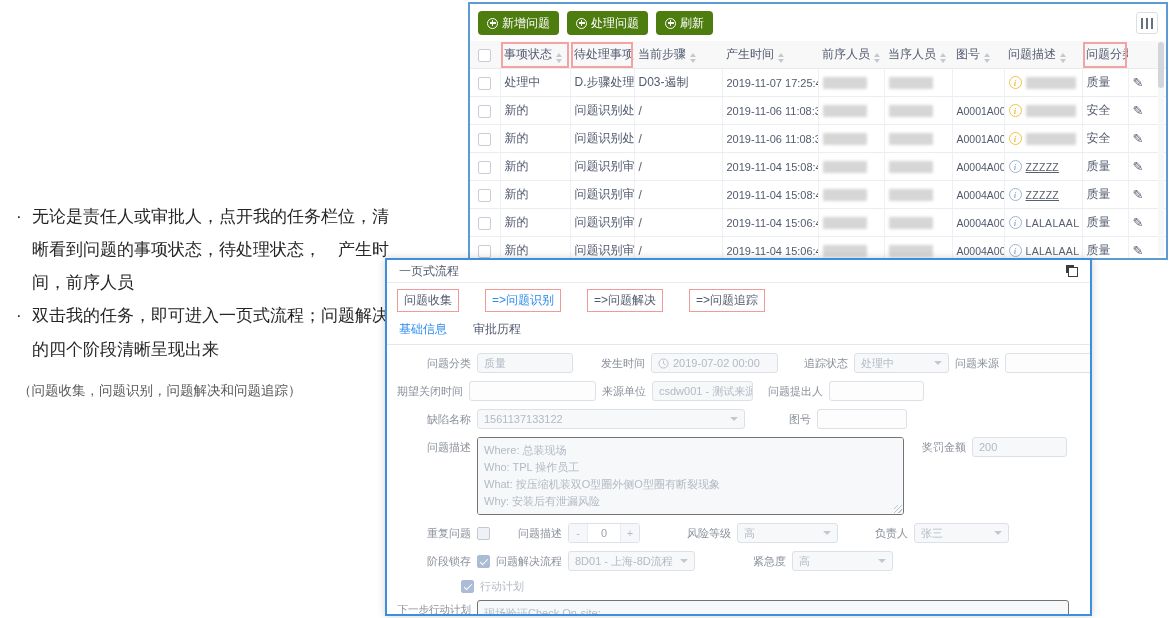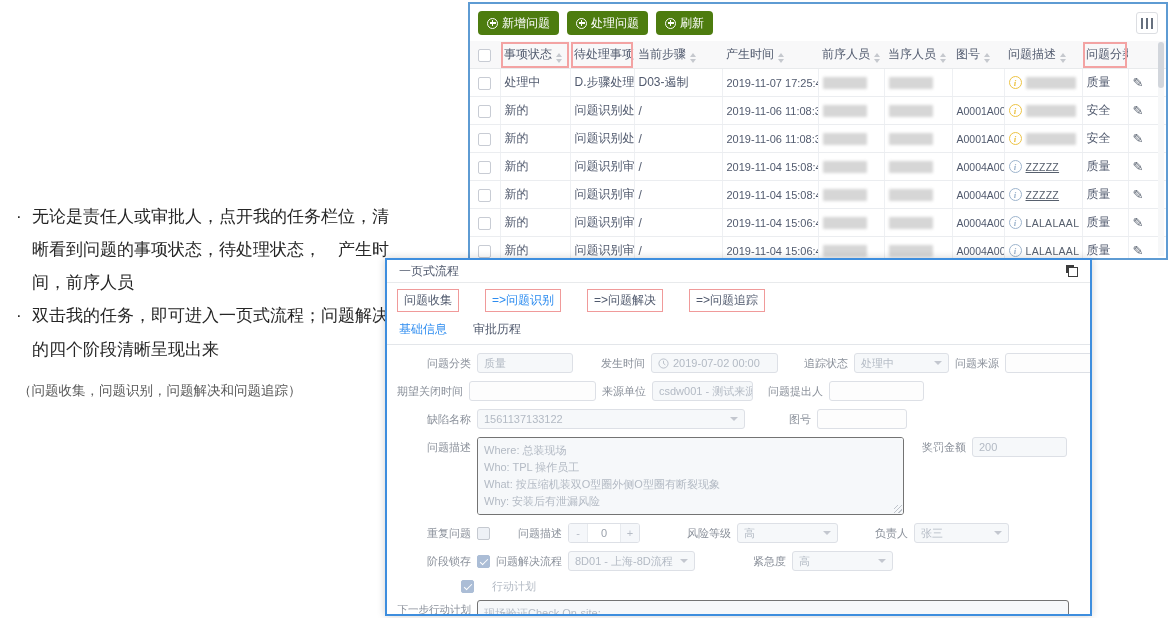--- a/index.html
+++ b/index.html
@@ -90,21 +90,21 @@
   .handle{position:absolute;right:2px;bottom:2px;width:8px;height:8px;
           background:repeating-linear-gradient(315deg,transparent 0 2px,#bfc4cb 2px 3px);pointer-events:none}
   .stepper{display:flex;height:20px;border:1px solid #dde0e6;border-radius:3px;overflow:hidden;box-sizing:border-box}
   .s-btn{width:18px;background:#f5f7fa;color:#b6bcc6;font-size:11px;display:flex;align-items:center;justify-content:center;cursor:pointer}
   .s-val{width:32px;background:#fff;border-left:1px solid #e7eaee;border-right:1px solid #e7eaee;
          display:flex;align-items:center;justify-content:center;font-size:11px;color:#9aa1ab}
   .ckbox{width:13px;height:13px;border:1px solid #c5c9d0;border-radius:2px;background:#eef1f6;box-sizing:border-box;position:relative;cursor:pointer;flex-shrink:0}
   .ckbox.checked{background:#abbdd6;border-color:#abbdd6}
   .ckbox.checked::after{content:"";position:absolute;left:4px;top:1px;width:3px;height:7px;
         border-right:1.6px solid #fff;border-bottom:1.6px solid #fff;transform:rotate(45deg)}
-  .ck-label{font-size:11px;color:#b3bac4;margin-left:18px}
+  .ck-label{font-size:11px;color:#b3bac4;margin-left:6px}
   .indent{margin-left:64px;display:flex;align-items:center}
 </style>
 </head>
 <body>
 
 <div class="stage">
 
   <div class="notes">
     <div>
         <div class="bullet">

